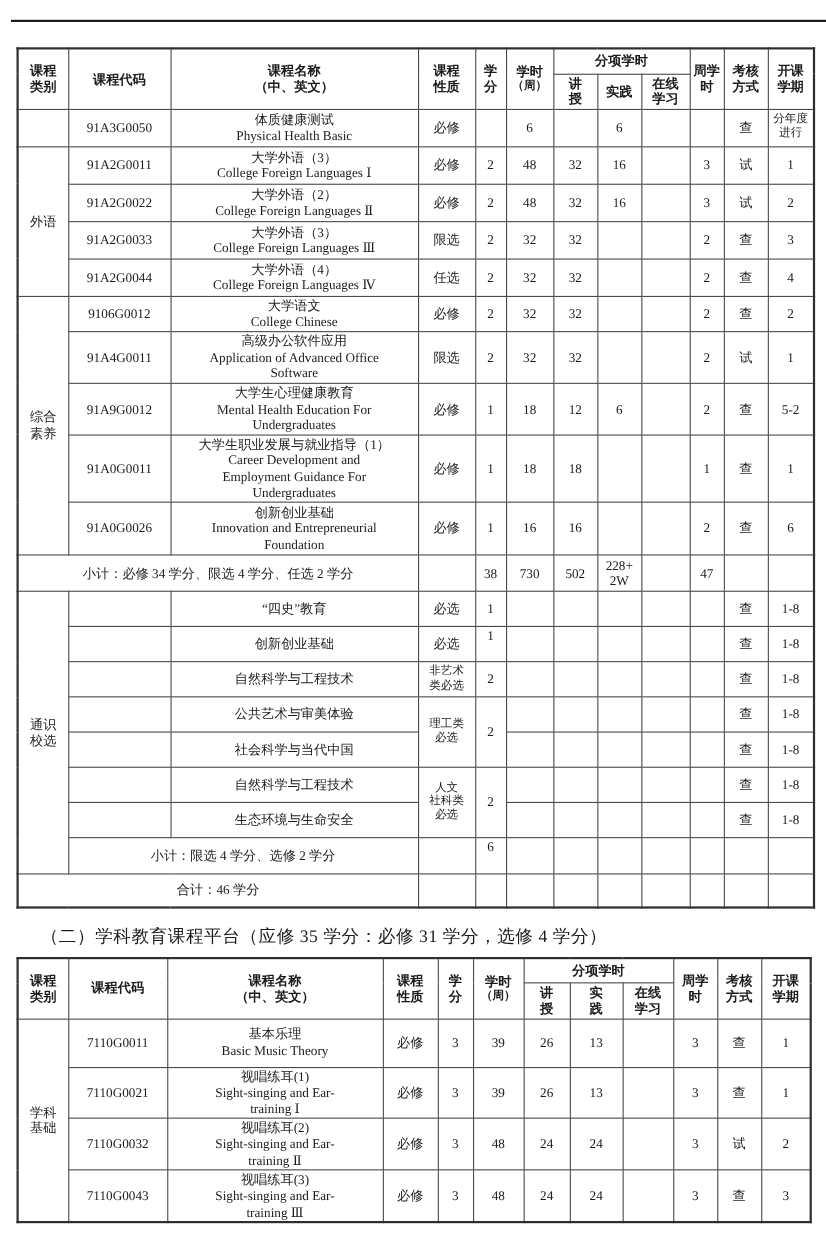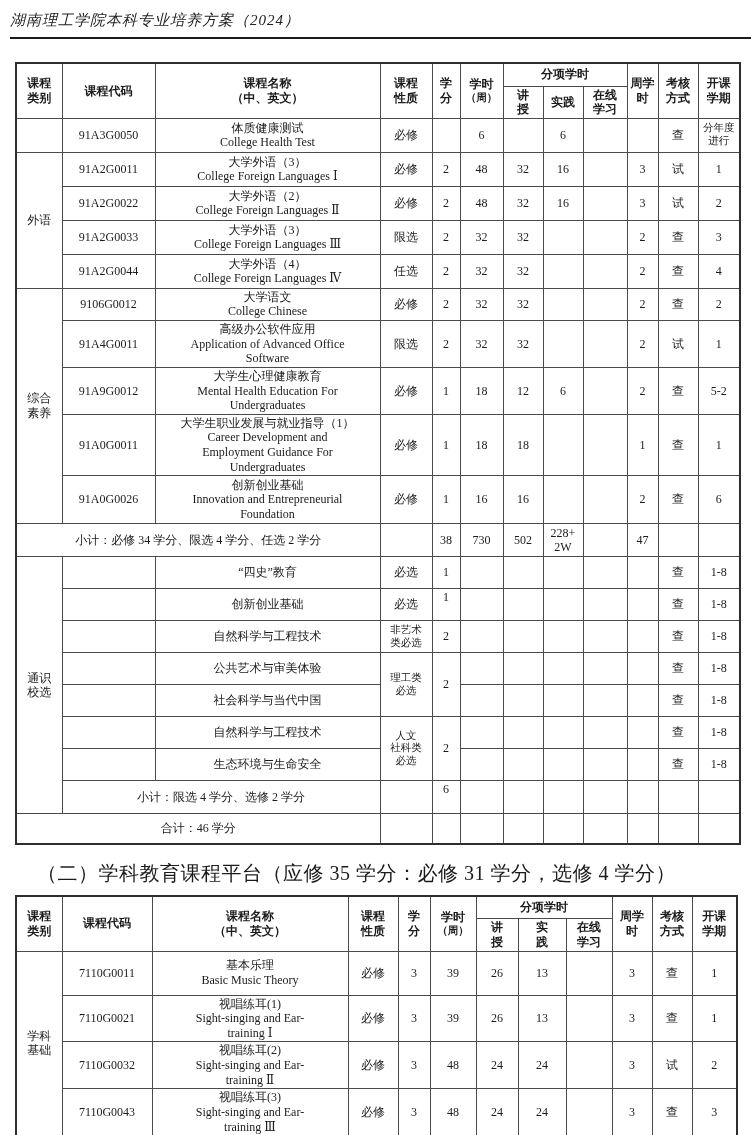--- a/index.html
+++ b/index.html
@@ -32,29 +32,28 @@
   .hr2{height:30px;}
   .r30{height:30px;}
   .r32{height:32px;}
   .r33{height:33px;}
   .r34{height:34px;}
   .r44{height:44px;}
   .r46{height:46px;}
   .r48{height:48px;}
   .r60{height:60px;}
   .section-title{
-    font-size:20px;color:#1b1b1b;
+    font-size:16px;color:#1b1b1b;
     margin:15px 0 0 37px;letter-spacing:0.5px;
   }
 </style>
 </head>
 <body>
 
 <div class="doc-header">
-  <div class="doc-title">湖南理工学院本科专业培养方案（2024）</div>
   <div class="header-rule"></div>
 </div>
 
 <table>
   <colgroup>
     <col style="width:46px">
       <col style="width:93px">
       <col style="width:225px">
       <col style="width:52px">
       <col style="width:28px">
@@ -90,21 +89,21 @@
     <td class="hd">讲
 授</td>
     <td class="hd">实践</td>
     <td class="hd">在线
 学习</td>
   </tr>
 
   <tr class="r34">
     <td></td>
     <td>91A3G0050</td>
-    <td><div class="cn">体质健康测试</div><div class="en">College Health Test</div></td>
+    <td><div class="cn">体质健康测试</div><div class="en">Physical Health Basic</div></td>
     <td>必修</td>
     <td></td>
     <td>6</td>
     <td></td>
     <td>6</td>
     <td></td>
     <td></td>
     <td>查</td>
     <td class="sm">分年度
 进行</td>

